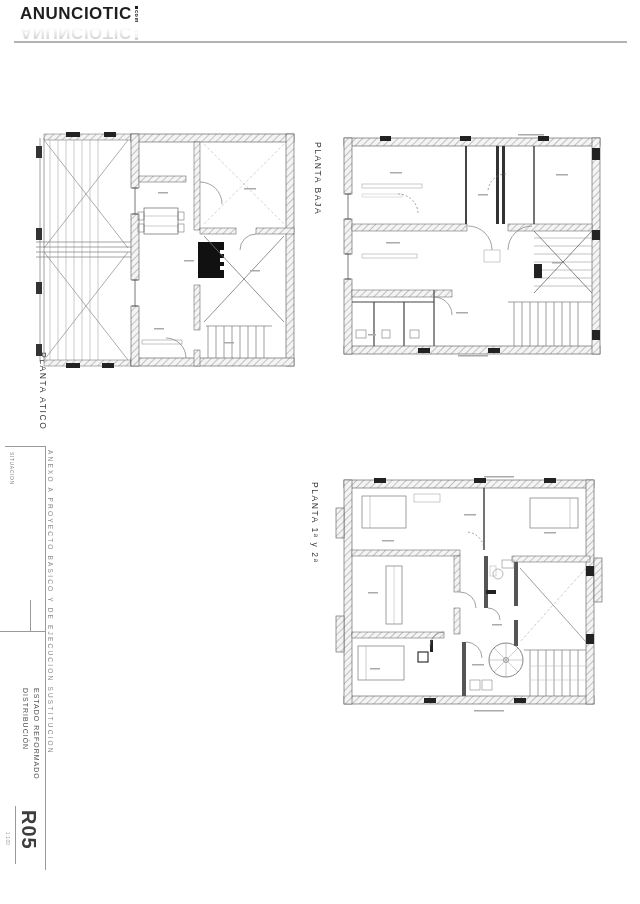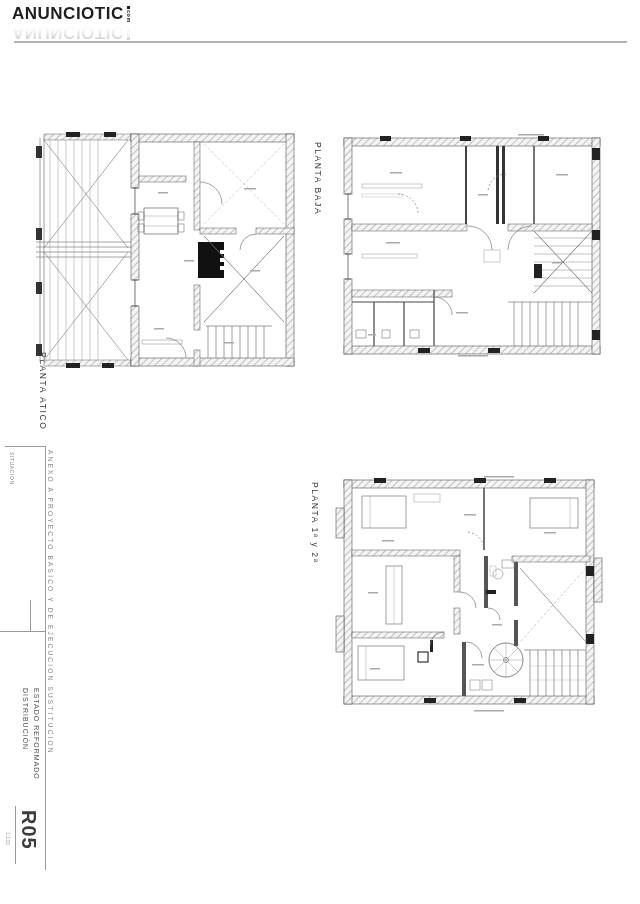--- a/index.html
+++ b/index.html
@@ -1,19 +1,19 @@
 <!DOCTYPE html>
 <html><head>
 <meta charset="utf-8">
 <style>
   html,body{margin:0;padding:0;background:#fff;}
   #page{position:relative;width:640px;height:904px;background:#ffffff;overflow:hidden;
         font-family:"Liberation Sans",sans-serif;}
   
-  .logo{position:absolute;left:12px;top:5px;}
+  .logo{position:absolute;left:20px;top:5px;}
   .logo-row{display:flex;align-items:flex-start;}
   .logo-main{font-weight:bold;font-size:17px;letter-spacing:.5px;color:#1e1e1e;line-height:18px;}
   .logo-tld{display:inline-flex;flex-direction:column;align-items:center;margin-left:2px;margin-top:1px;}
   .logo-dot{width:3px;height:3px;background:#1e1e1e;margin-bottom:1px;}
   .logo-com{writing-mode:vertical-rl;font-size:5.5px;font-weight:bold;color:#1e1e1e;letter-spacing:.5px;}
   .logo-reflection{transform:scaleY(-1);opacity:.28;
      -webkit-mask-image:linear-gradient(to bottom,rgba(0,0,0,.8),transparent 75%);
      mask-image:linear-gradient(to bottom,rgba(0,0,0,.8),transparent 75%);}
   .header-rule{position:absolute;left:14px;top:41px;width:613px;height:2px;background:#b3b3b3;}
   

